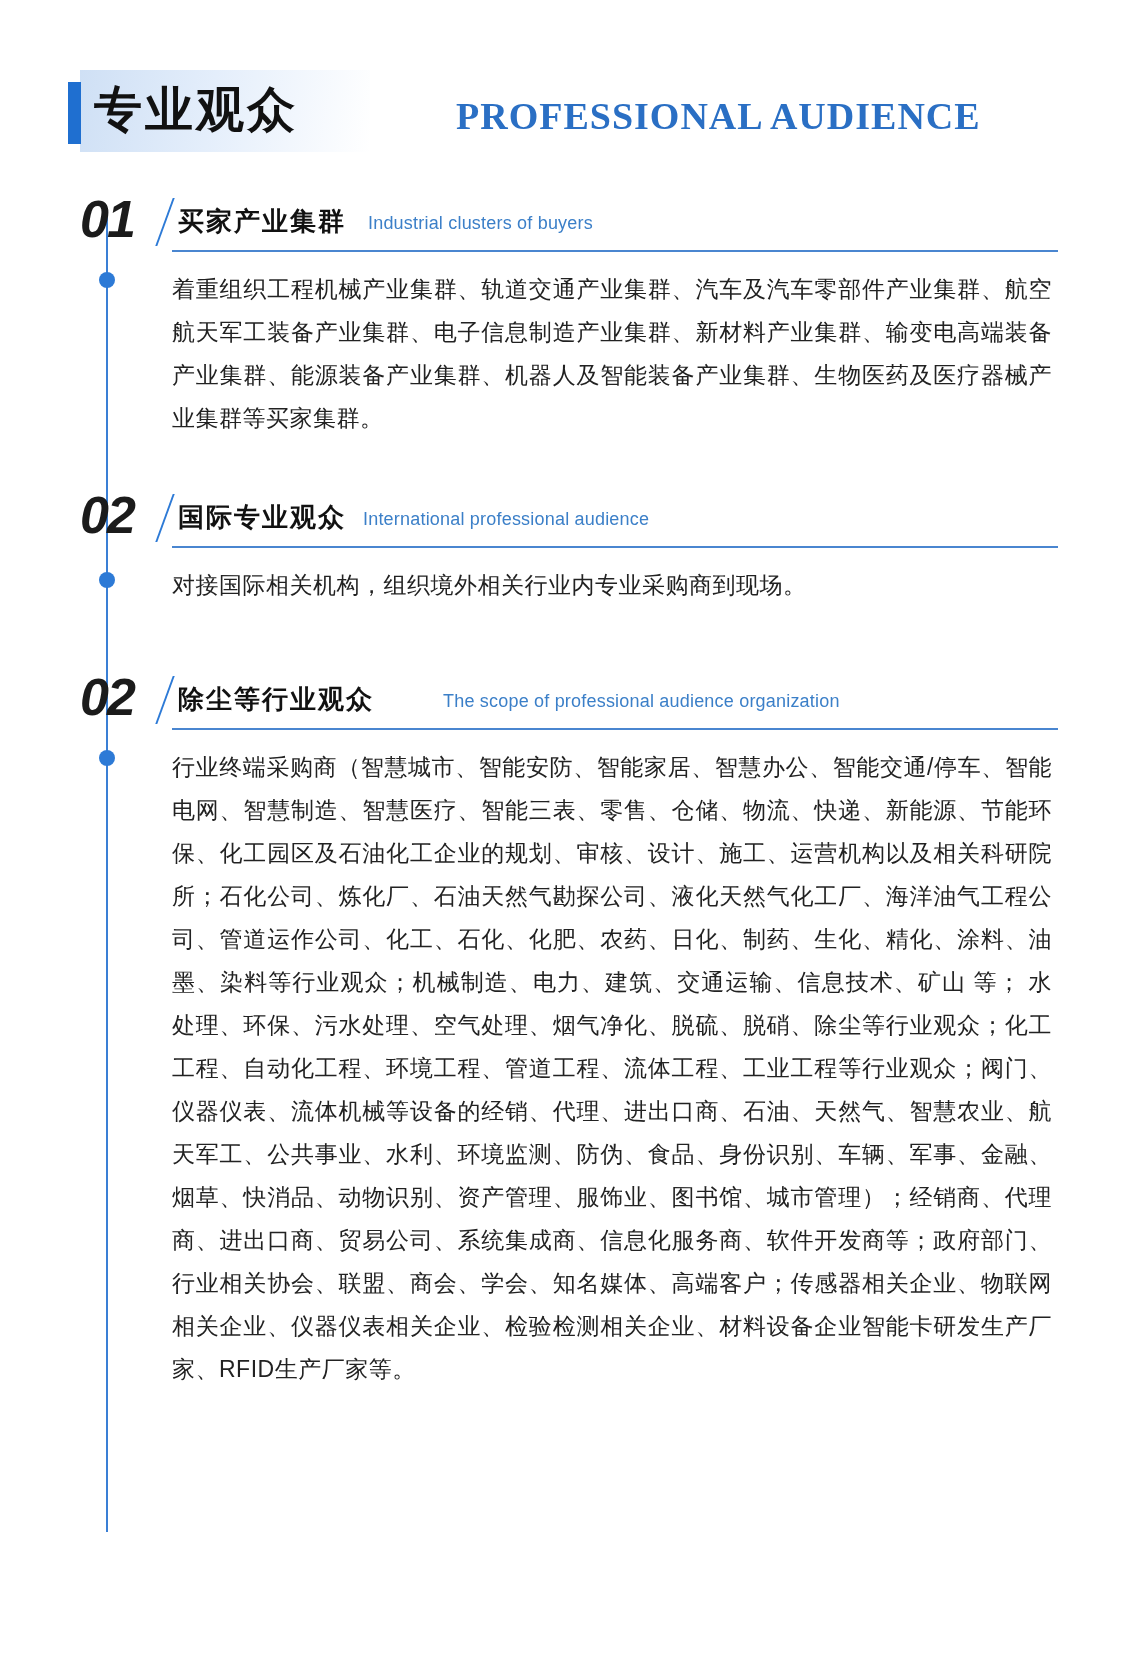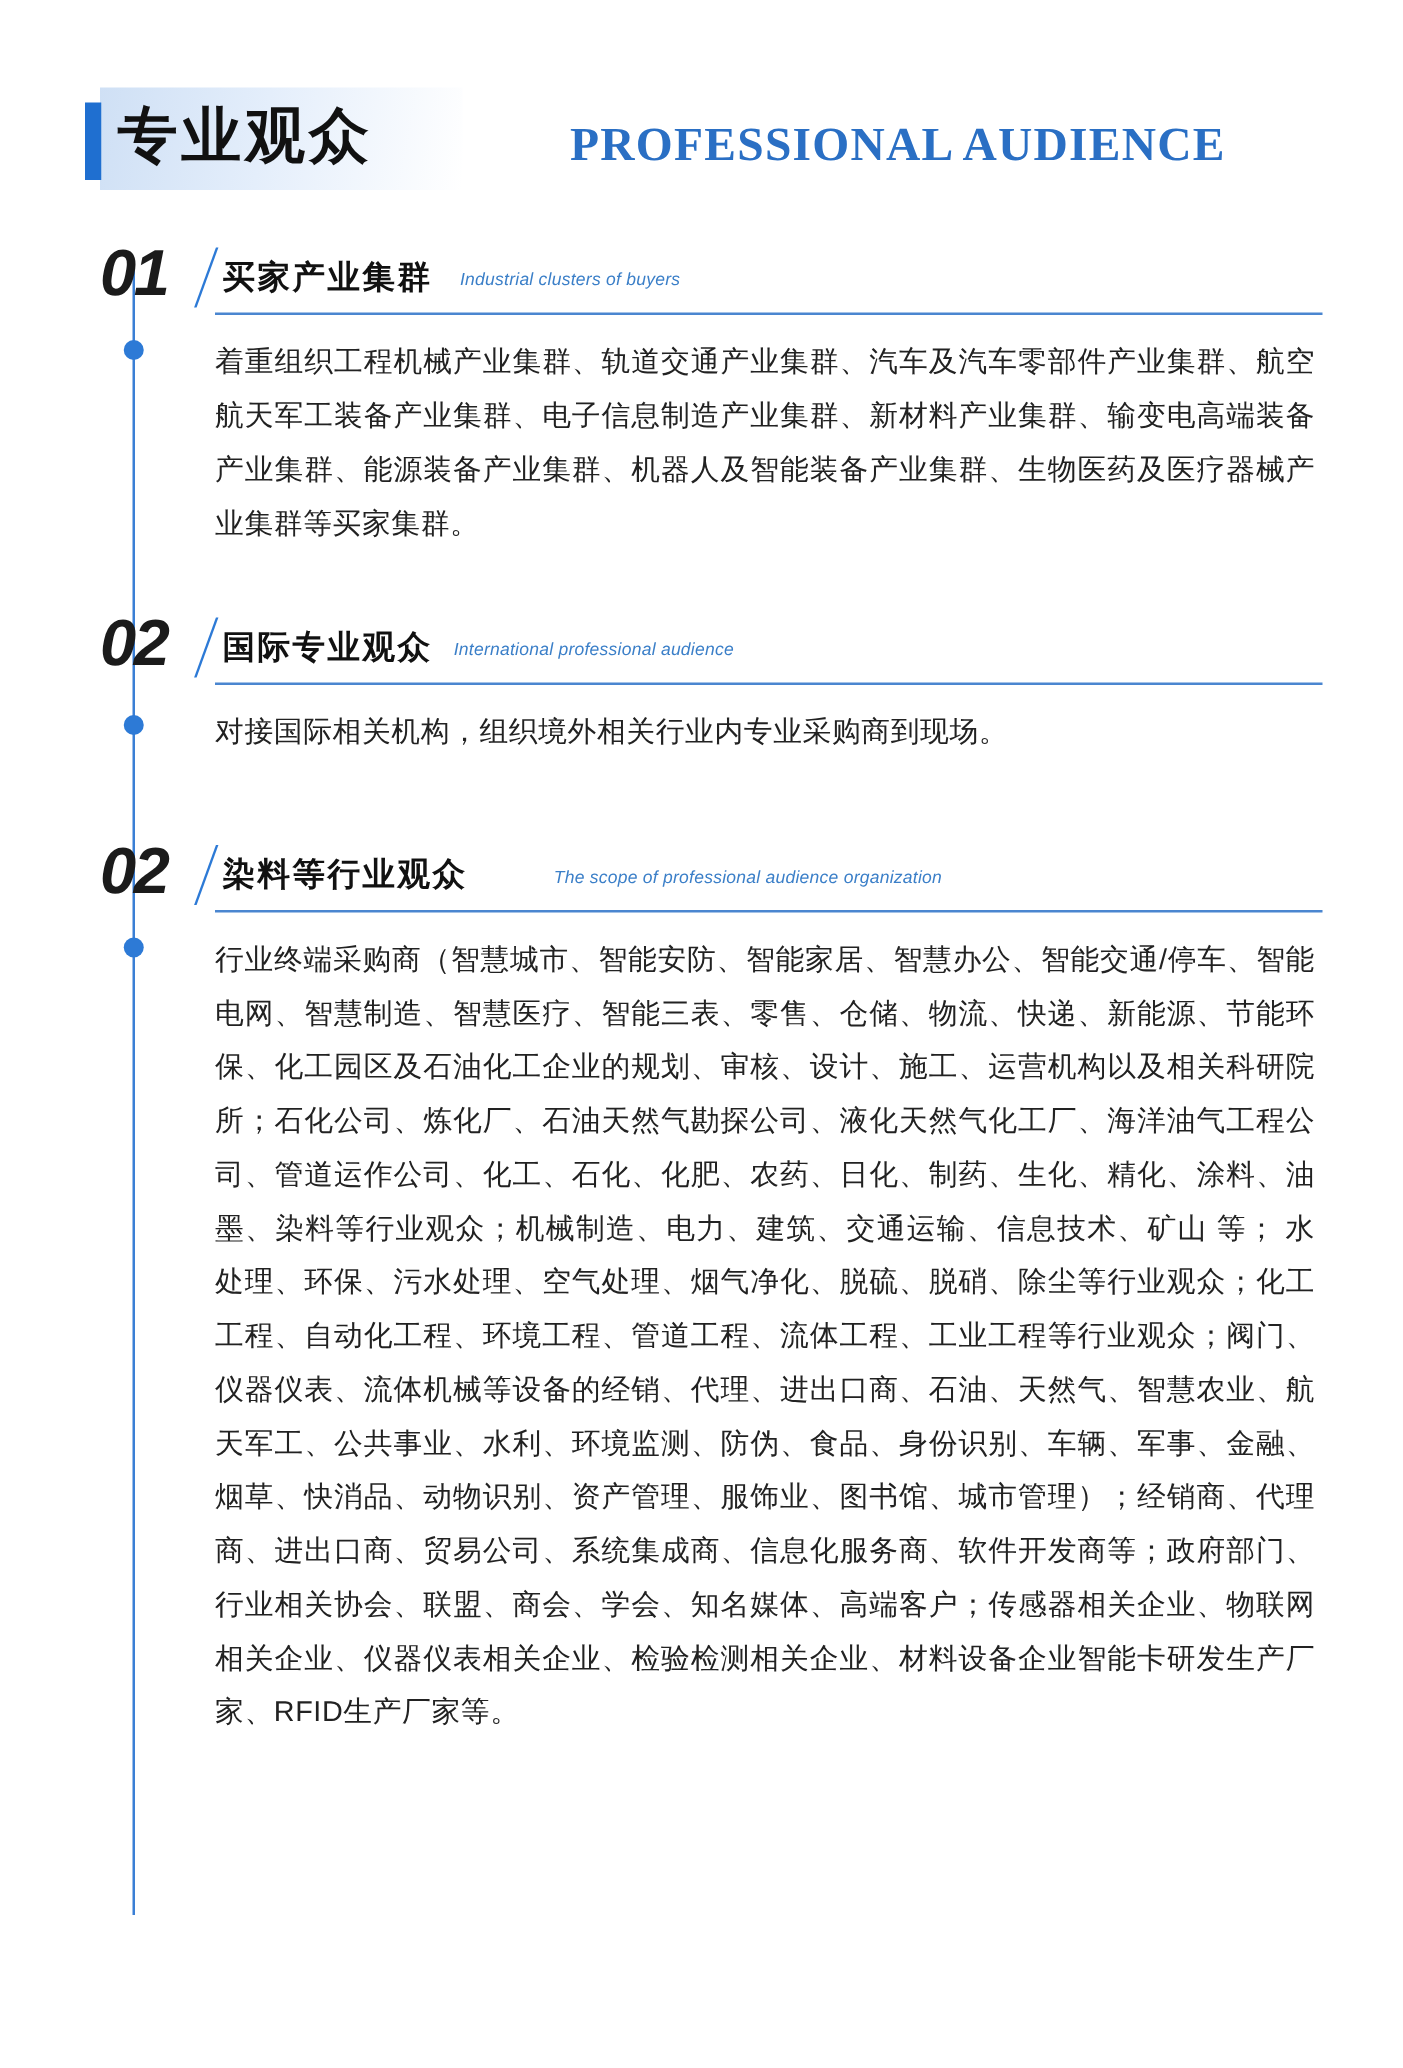--- a/index.html
+++ b/index.html
@@ -128,26 +128,25 @@
     font-size: 26px;
     font-weight: bold;
     letter-spacing: 2px;
     color: #111111;
     line-height: 34px;
     white-space: nowrap;
   }
   .sec-title-en {
     position: absolute;
     top: 14px;
-    font-size: 14px;
+    font-size: 18px;
     color: #3b7fc8;
     letter-spacing: 0.2px;
     line-height: 26px;
     white-space: nowrap;
-    font-style: italic;
   }
   .sec-rule {
     position: absolute;
     left: 104px;
     top: 54px;
     width: 886px;
     height: 2px;
     background: #4a86d0;
   }
   .sec-body {
@@ -213,20 +212,20 @@
       <div class="sec-title-en" id="en-2">International professional audience</div>
       <div class="sec-rule"></div>
     </div>
     <div class="sec-body" id="body-2">对接国际相关机构，组织境外相关行业内专业采购商到现场。</div>
   </div>
 
   <div class="section" id="section-3">
     <div class="sec-head">
       <div class="sec-num">02</div>
       <div class="sec-slash"></div>
-      <div class="sec-title-cn">染料等行业观众</div>
+      <div class="sec-title-cn">除尘等行业观众</div>
       <div class="sec-title-en" id="en-3">The scope of professional audience organization</div>
       <div class="sec-rule"></div>
     </div>
     <div class="sec-body" id="body-3">行业终端采购商（智慧城市、智能安防、智能家居、智慧办公、智能交通/停车、智能电网、智慧制造、智慧医疗、智能三表、零售、仓储、物流、快递、新能源、节能环保、化工园区及石油化工企业的规划、审核、设计、施工、运营机构以及相关科研院所；石化公司、炼化厂、石油天然气勘探公司、液化天然气化工厂、海洋油气工程公司、管道运作公司、化工、石化、化肥、农药、日化、制药、生化、精化、涂料、油墨、染料等行业观众；机械制造、电力、建筑、交通运输、信息技术、矿山 等； 水处理、环保、污水处理、空气处理、烟气净化、脱硫、脱硝、除尘等行业观众；化工工程、自动化工程、环境工程、管道工程、流体工程、工业工程等行业观众；阀门、仪器仪表、流体机械等设备的经销、代理、进出口商、石油、天然气、智慧农业、航天军工、公共事业、水利、环境监测、防伪、食品、身份识别、车辆、军事、金融、烟草、快消品、动物识别、资产管理、服饰业、图书馆、城市管理）；经销商、代理商、进出口商、贸易公司、系统集成商、信息化服务商、软件开发商等；政府部门、行业相关协会、联盟、商会、学会、知名媒体、高端客户；传感器相关企业、物联网相关企业、仪器仪表相关企业、检验检测相关企业、材料设备企业智能卡研发生产厂家、RFID生产厂家等。</div>
   </div>
 
 </div>
 
 </body></html>

